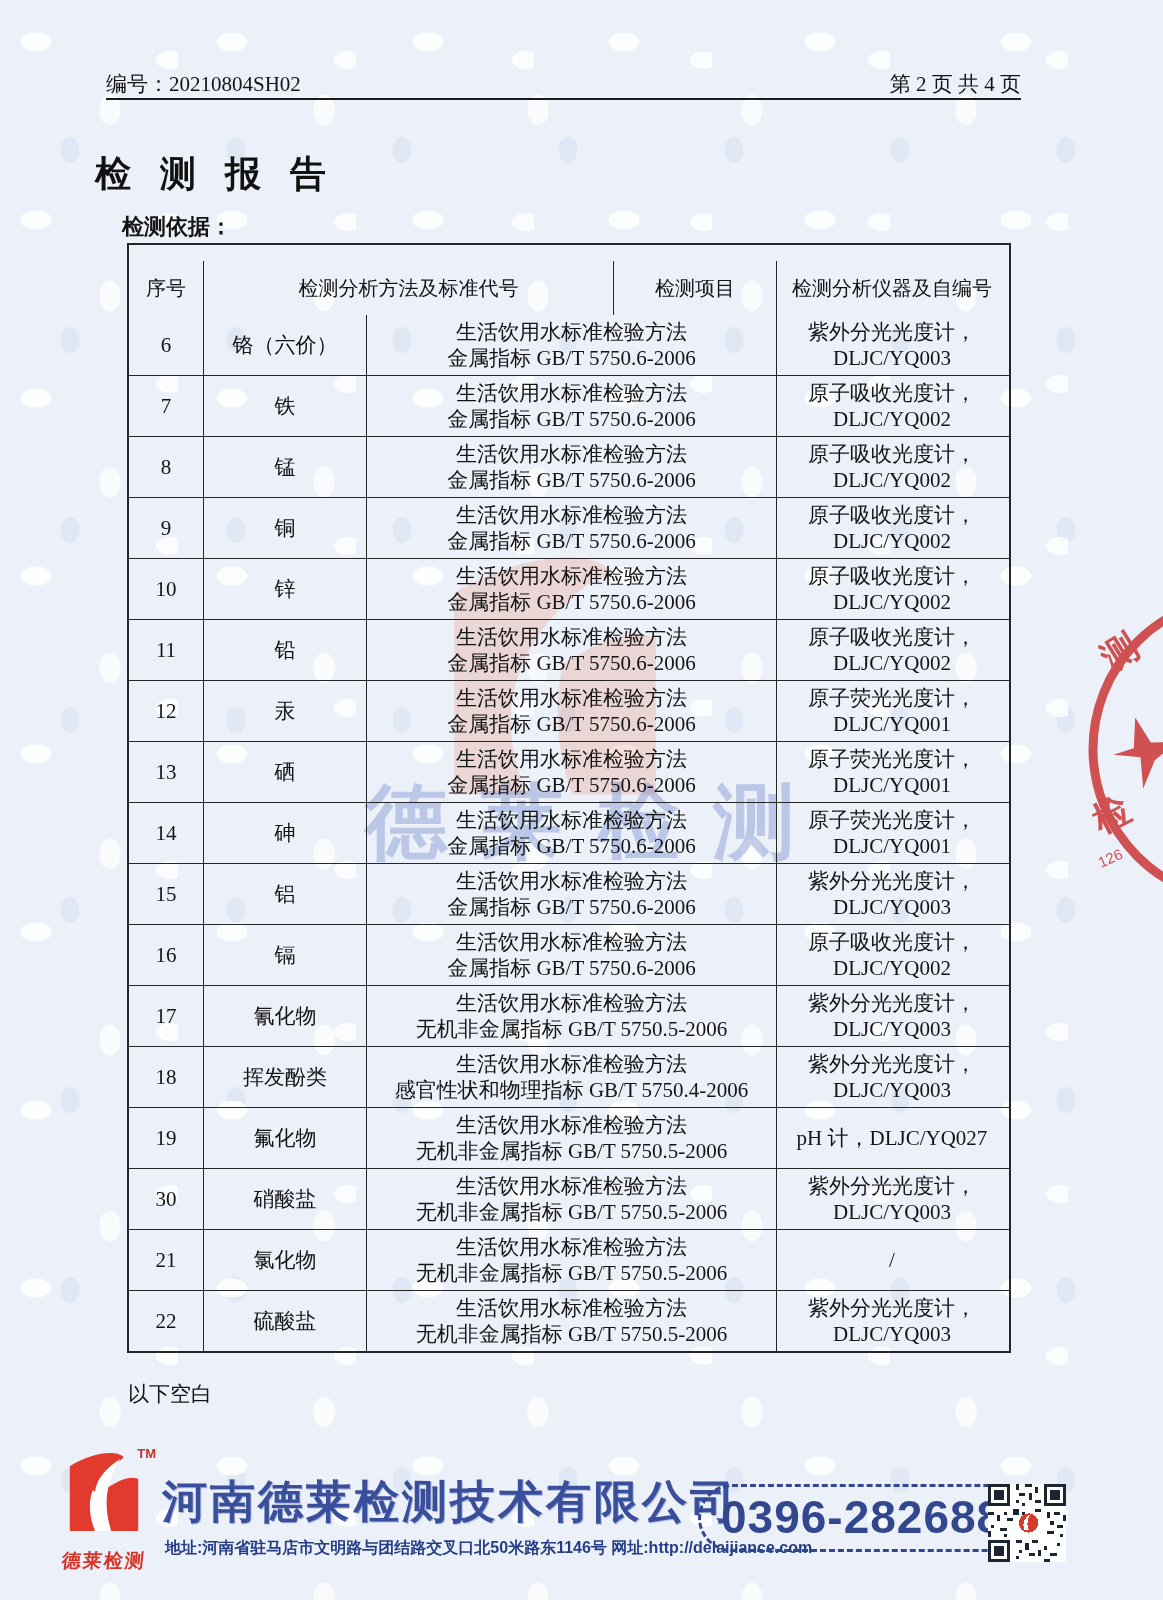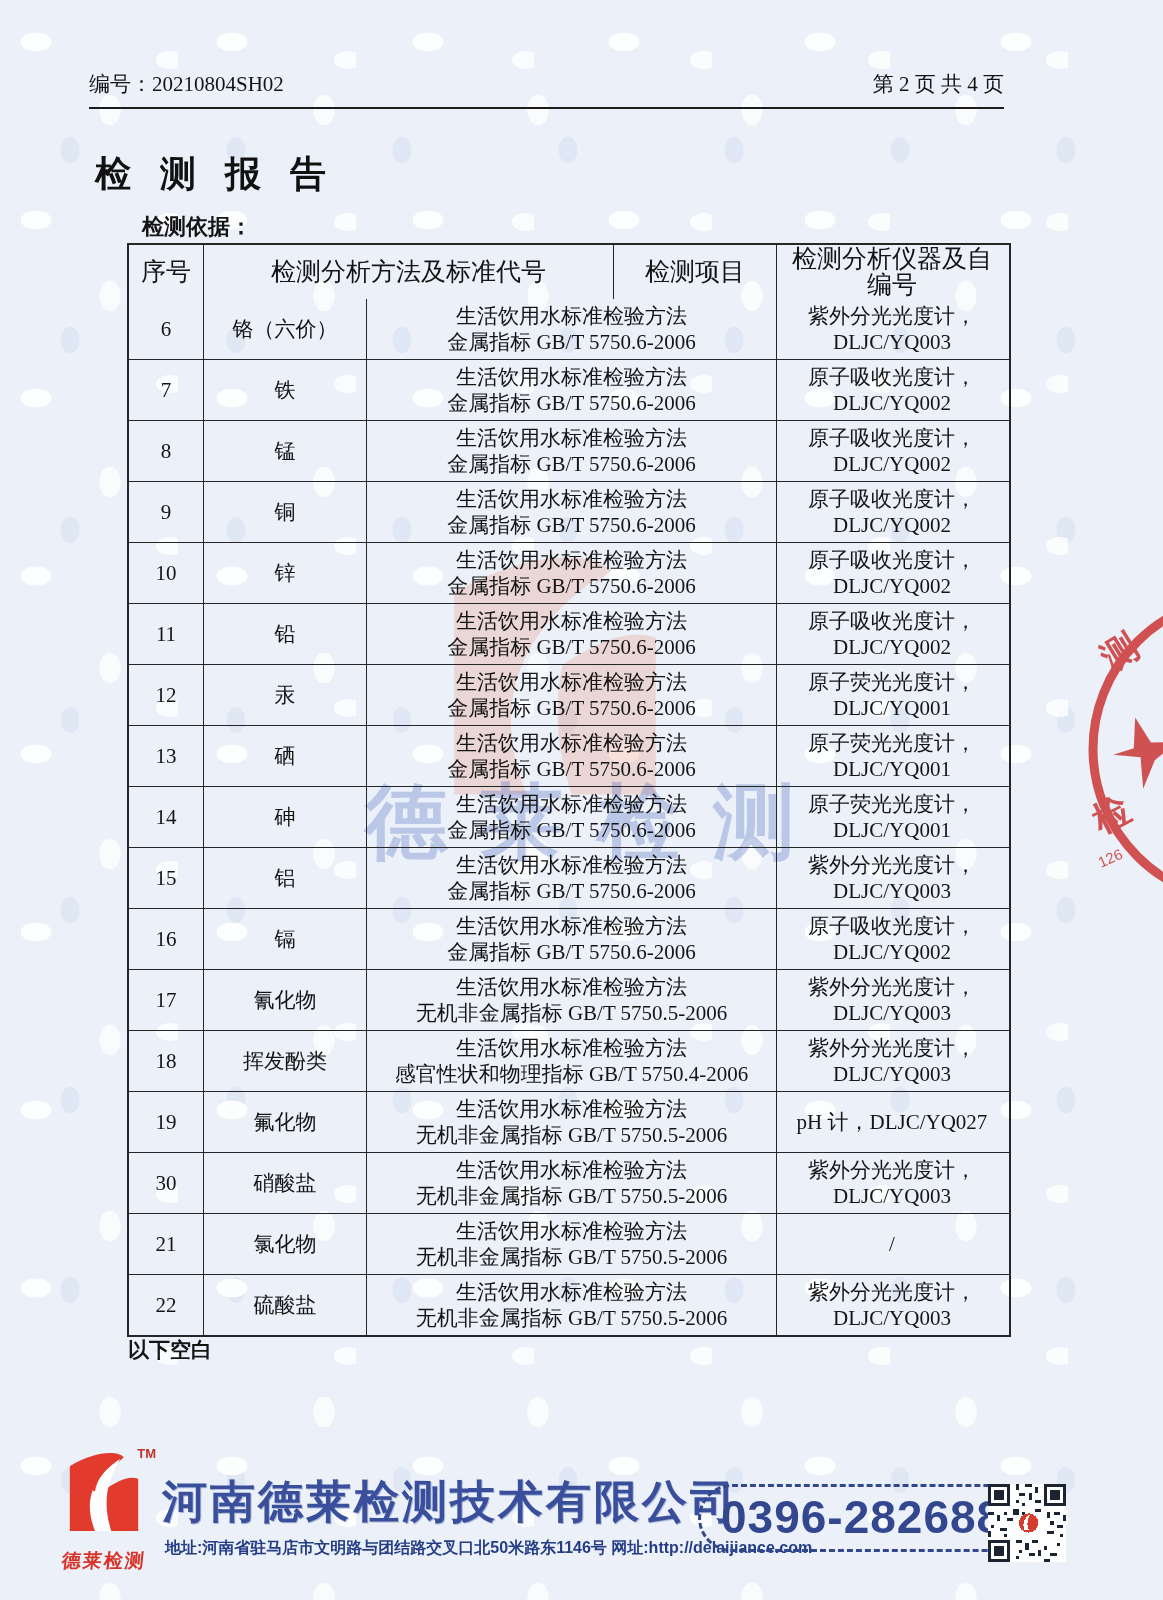--- a/index.html
+++ b/index.html
@@ -12,32 +12,32 @@
     background-image:
       radial-gradient(ellipse 26px 16px at 36px 42px,  rgba(255,255,255,.9) 58%, rgba(255,255,255,0) 60%),
       radial-gradient(ellipse 18px 26px at 110px 110px, rgba(255,255,255,.75) 58%, rgba(255,255,255,0) 60%),
       radial-gradient(ellipse 24px 15px at 170px 60px,  rgba(255,255,255,.8) 58%, rgba(255,255,255,0) 60%),
       radial-gradient(ellipse 16px 22px at 70px 150px,  rgba(222,230,245,.9) 58%, rgba(222,230,245,0) 60%);
     background-size:196px 178px, 214px 186px, 178px 162px, 166px 190px;
   }
 
   
   .doc-header {
-    position:absolute; left:89px; top:70px; width:915px;
+    position:absolute; left:106px; top:70px; width:915px;
     display:flex; justify-content:space-between; align-items:flex-end;
-    border-bottom:2.5px solid #1c1c1c; padding-bottom:9px;
+    border-bottom:2.5px solid #1c1c1c; 
     font-size:21px;
   }
   .doc-title {
     position:absolute; left:95px; top:150px; width:915px;
     font-size:36px; font-weight:bold; letter-spacing:10px; color:#111;
   }
   .basis-label {
     position:absolute; left:122px; top:212px;
-    font-size:22px; font-weight:bold;margin-left:20px;
+    font-size:22px; font-weight:bold;
   }
 
   
   .wm-logo { position:absolute; left:415px; top:548px; width:280px; height:280px; opacity:.17; z-index:1; }
   .wm-text {
     position:absolute; left:365px; top:768px; z-index:1;
     font-size:82px; font-weight:bold; letter-spacing:34px; white-space:nowrap;
     color:rgba(72,104,190,.30);
   }
   .stamp { position:absolute; right:0; top:606px; width:114px; height:286px; z-index:6; opacity:.88; }
@@ -51,25 +51,25 @@
   .tr + .tr { border-top:1.6px solid #262626; }
   .td {
     display:flex; flex-direction:column; justify-content:center; align-items:center;
     text-align:center; font-size:21px; line-height:26px; padding:2px 4px;
   }
   .td + .td { border-left:1.6px solid #262626; }
   .c1 { width:74px; }
   .c2 { width:163px; }
   .c3 { width:410px; }
   .c4 { width:231px; }
-  .thead .td { height:54px; font-size:25px; }
+  .thead .td { height:54px; font-size:20px;margin-top:16px; }
   .tr.row .td { height:60px; }
   .line:empty { display:none; }
 
-  .below-blank { position:absolute; left:128px; top:1336px; font-size:21px; z-index:3;font-weight:bold; }
+  .below-blank { position:absolute; left:128px; top:1380px; font-size:21px; z-index:3; }
 
   
   .logo-box { position:absolute; left:56px; top:1450px; width:100px; z-index:3; }
   .logo-art { position:relative; width:92px; height:90px; margin-left:2px; }
   .logo-tm  { position:absolute; right:-6px; top:-4px; font-family:"Liberation Sans",sans-serif;
               font-size:13px; font-weight:bold; color:#c23225; }
   .logo-name { margin-top:8px; text-align:center; width:96px; font-size:19px; font-weight:bold;
                color:#d93327; letter-spacing:2px; transform:skewX(-6deg); }
   .company-name {
     position:absolute; left:162px; top:1472px; z-index:3;

